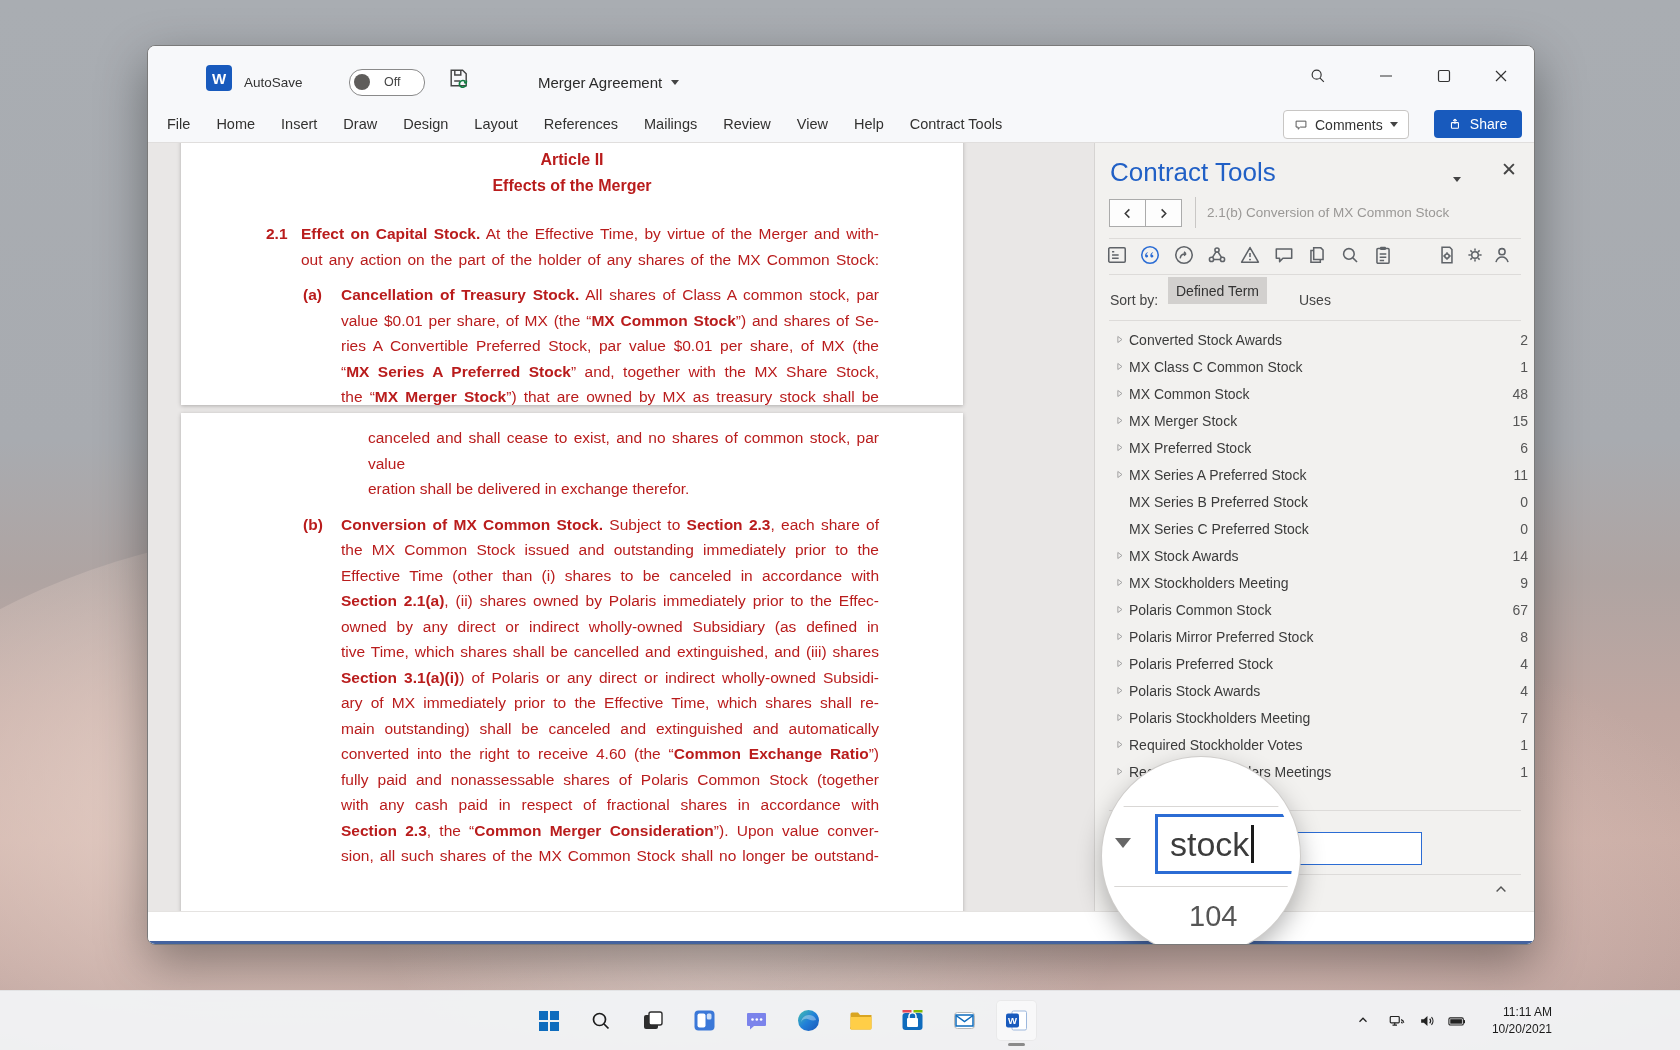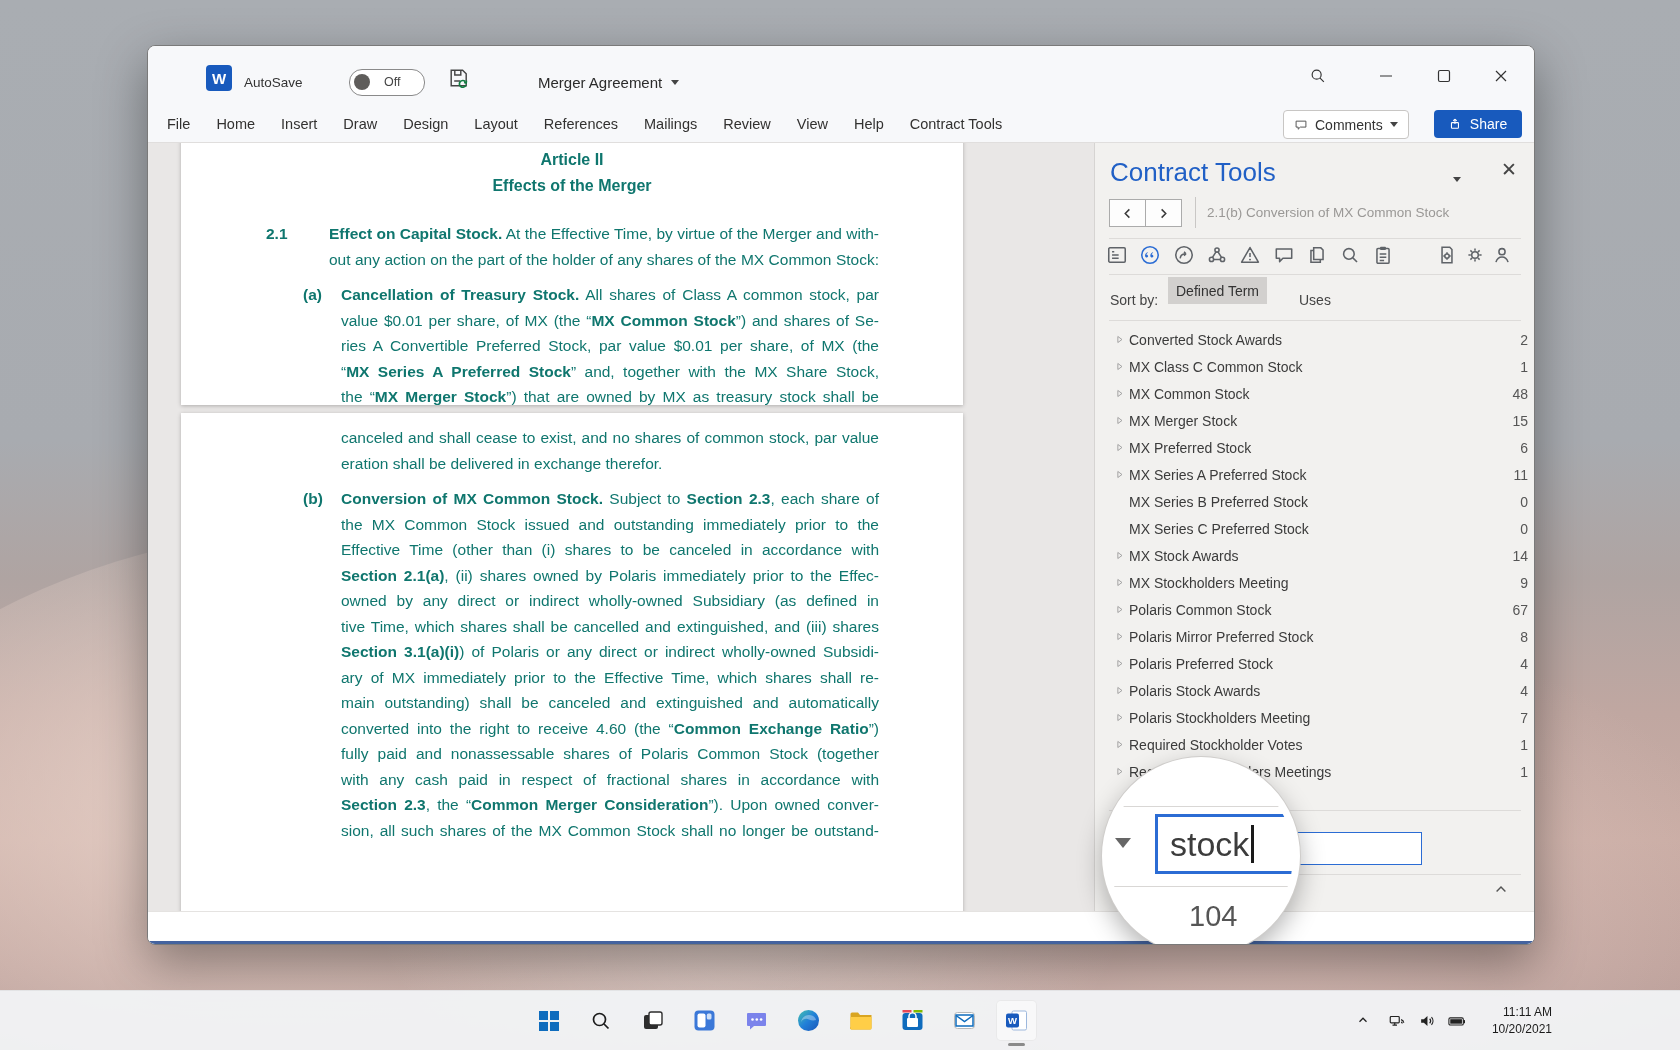--- a/index.html
+++ b/index.html
@@ -33,27 +33,27 @@
   .comments-btn{position:absolute;left:1135px;top:4px;height:27px;padding:0 10px;background:#fff;border:1px solid #c8c6c4;border-radius:4px;
     display:flex;align-items:center;gap:7px;font-size:14px;color:#333;}
   .share-btn{position:absolute;left:1286px;top:4px;height:28px;width:88px;background:#185abd;border-radius:4px;
     display:flex;align-items:center;justify-content:center;gap:7px;font-size:14px;color:#fff;}
 
   .content{position:absolute;left:0;top:97px;width:100%;height:768px;}
   .canvas{position:absolute;left:0;top:0;width:946px;height:768px;background:#e9e7e6;overflow:hidden;}
   .page{position:absolute;left:33px;width:782px;background:#fff;box-shadow:0 1px 4px rgba(0,0,0,.25);}
   .page1{top:-6px;height:268px;padding-top:10px;box-sizing:border-box;}
   .page2{top:270px;height:520px;padding-top:2px;box-sizing:border-box;}
-  .doc{font-size:15.5px;color:#0f766e;}
+  .doc{font-size:15.5px;color:#b91c1c;}
   .heading{font-weight:bold;text-align:center;line-height:26px;font-size:16px;}
   .para{display:flex;margin-top:10px;}
   .para .marker{font-weight:bold;line-height:25.5px;flex:none;}
-  .p21{padding-left:85px;padding-right:84px;gap:28px;} .p21 .marker{width:35px;}
+  .p21{padding-left:85px;padding-right:84px;} .p21 .marker{width:35px;}
   .pa{padding-left:122px;padding-right:84px;} .pa .marker{width:38px;}
-  .pcont{padding-left:160px;padding-right:84px;}
+  .pcont{padding-left:160px;padding-right:84px;margin-left:27px;}
   .lines{flex:1;min-width:0;}
   .dline{line-height:25.5px;text-align:justify;text-align-last:justify;}
   .dline.last{text-align:last left;text-align-last:left;}
   .hgap{height:12px;}
 
   
   .panel{position:absolute;left:946px;top:0;width:440px;height:768px;background:#f2f1ef;border-left:1px solid #d6d4d2;box-sizing:border-box;}
   .panel-title{position:absolute;left:15px;top:14px;font-size:26px;color:#2160c6;font-weight:400;}
   .panel-caret{position:absolute;left:358px;top:25px;}
   .panel-close{position:absolute;left:402px;top:14px;font-size:19px;color:#444;width:24px;height:24px;display:flex;align-items:center;justify-content:center;}
@@ -230,21 +230,21 @@
                 <div class="dline"><span>Effective Time (other than (i) shares to be canceled in accordance with</span></div>
                 <div class="dline"><b>Section 2.1(a)</b><span>, (ii) shares owned by Polaris immediately prior to the Effec-</span></div>
                 <div class="dline"><span>owned by any direct or indirect wholly-owned Subsidiary (as defined in</span></div>
                 <div class="dline"><span>tive Time, which shares shall be cancelled and extinguished, and (iii) shares</span></div>
                 <div class="dline"><b>Section 3.1(a)(i)</b><span>) of Polaris or any direct or indirect wholly-owned Subsidi-</span></div>
                 <div class="dline"><span>ary of MX immediately prior to the Effective Time, which shares shall re-</span></div>
                 <div class="dline"><span>main outstanding) shall be canceled and extinguished and automatically</span></div>
                 <div class="dline"><span>converted into the right to receive 4.60 (the “</span><b>Common Exchange Ratio</b><span>”)</span></div>
                 <div class="dline"><span>fully paid and nonassessable shares of Polaris Common Stock (together</span></div>
                 <div class="dline"><span>with any cash paid in respect of fractional shares in accordance with</span></div>
-                <div class="dline"><b>Section 2.3</b><span>, the “</span><b>Common Merger Consideration</b><span>”). Upon owned conver-</span></div>
+                <div class="dline"><b>Section 2.3</b><span>, the “</span><b>Common Merger Consideration</b><span>”). Upon value conver-</span></div>
                 <div class="dline"><span>sion, all such shares of the MX Common Stock shall no longer be outstand-</span></div>
               </div>
             </div>
           </div>
       </div>
 
       <div class="panel">
         <div class="panel-title">Contract Tools</div>
         <div class="panel-caret"><span class="caret-dn"></span></div>
         <div class="panel-close">✕</div>

